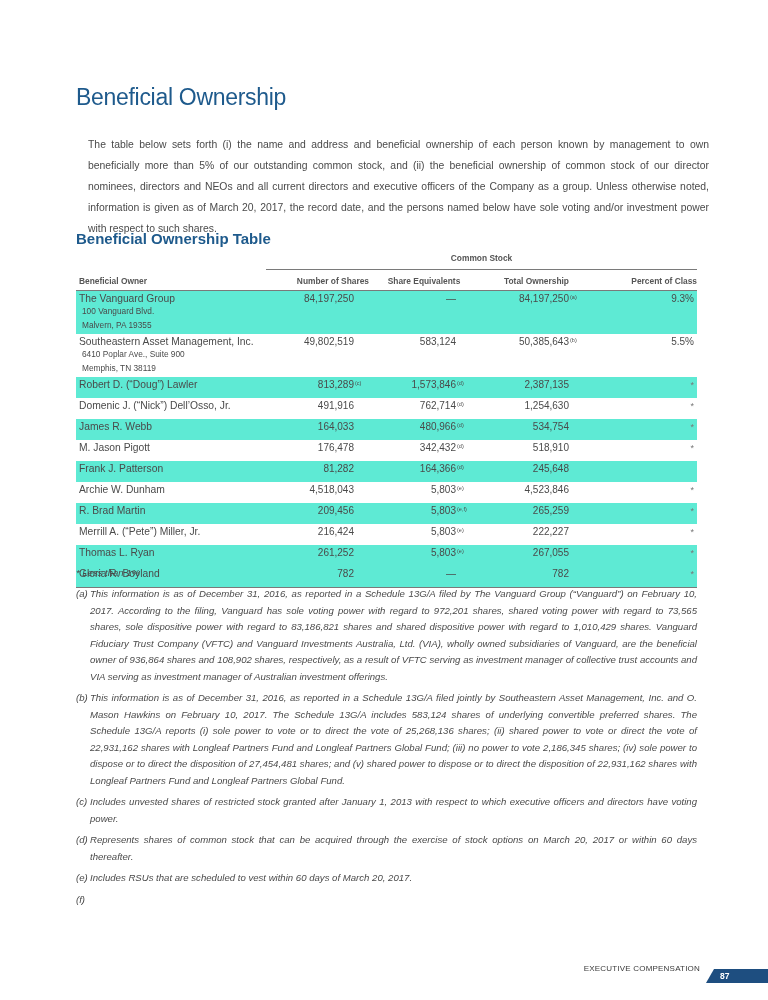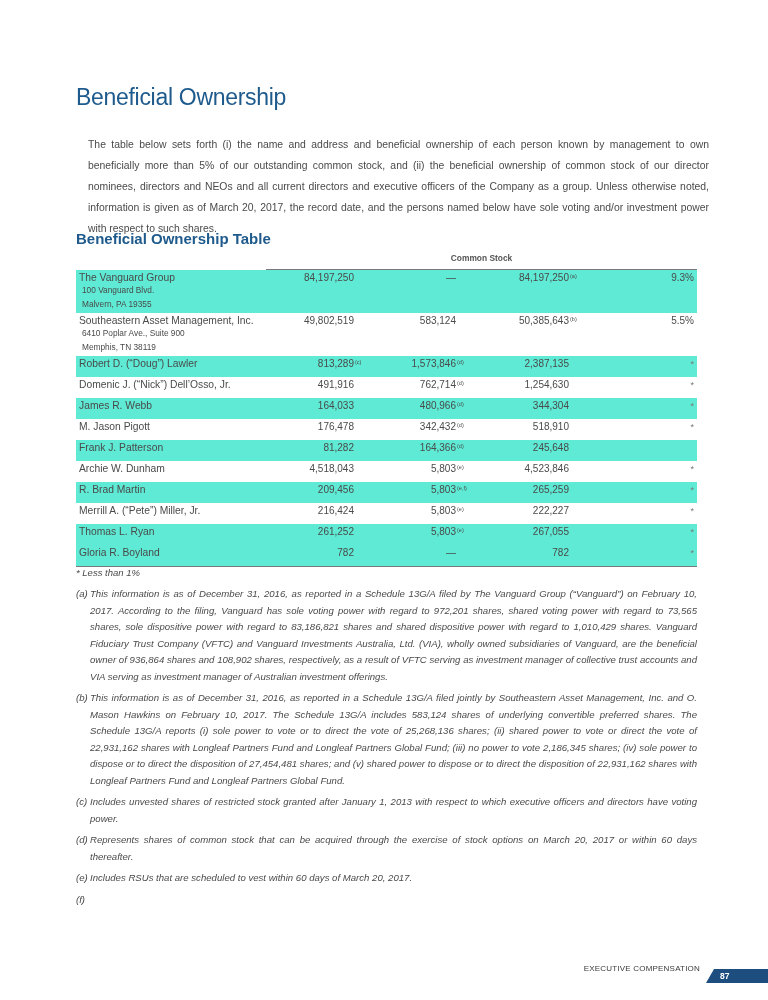--- a/index.html
+++ b/index.html
@@ -74,20 +74,27 @@
         <col style="width:103px">
         <col style="width:110px">
         <col style="width:115px">
         <col style="width:103px">
     </colgroup>
     <tbody>
         <tr class="grouphead">
       <td></td>
       <td colspan="4" class="cs">Common Stock</td>
     </tr>
+    <tr class="colhead">
+      <th class="owner">Beneficial Owner</th>
+      <th class="num">Number of Shares</th>
+      <th class="num" style="text-align:center">Share Equivalents</th>
+      <th class="num" style="text-align:center">Total Ownership</th>
+      <th class="num">Percent of Class</th>
+    </tr>
     </tbody>
       <tbody id="rows">
         <tr class="row shade">
           <td class="owner"><span>The Vanguard Group</span><span class="addr">100 Vanguard Blvd.</span><span class="addr">Malvern, PA 19355</span></td>
           <td class="num"><span>84,197,250</span><span class="fn"></span></td>
           <td class="num" style="padding-right:8px"><span>—</span><span class="fn"></span></td>
           <td class="num" style="padding-right:10px"><span>84,197,250</span><span class="fn">(a)</span></td>
           <td class="num" style="padding-right:3px"><span class="">9.3%</span></td>
         </tr>
         <tr class="row">
@@ -108,21 +115,21 @@
           <td class="owner"><span>Domenic J. (“Nick”) Dell’Osso, Jr.</span></td>
           <td class="num"><span>491,916</span><span class="fn"></span></td>
           <td class="num" style="padding-right:8px"><span>762,714</span><span class="fn">(d)</span></td>
           <td class="num" style="padding-right:10px"><span>1,254,630</span><span class="fn"></span></td>
           <td class="num" style="padding-right:3px"><span class="star">*</span></td>
         </tr>
         <tr class="row shade">
           <td class="owner"><span>James R. Webb</span></td>
           <td class="num"><span>164,033</span><span class="fn"></span></td>
           <td class="num" style="padding-right:8px"><span>480,966</span><span class="fn">(d)</span></td>
-          <td class="num" style="padding-right:10px"><span>344,304</span><span class="fn"></span></td>
+          <td class="num" style="padding-right:10px"><span>534,754</span><span class="fn"></span></td>
           <td class="num" style="padding-right:3px"><span class="star">*</span></td>
         </tr>
         <tr class="row">
           <td class="owner"><span>M. Jason Pigott</span></td>
           <td class="num"><span>176,478</span><span class="fn"></span></td>
           <td class="num" style="padding-right:8px"><span>342,432</span><span class="fn">(d)</span></td>
           <td class="num" style="padding-right:10px"><span>518,910</span><span class="fn"></span></td>
           <td class="num" style="padding-right:3px"><span class="star">*</span></td>
         </tr>
         <tr class="row shade">

